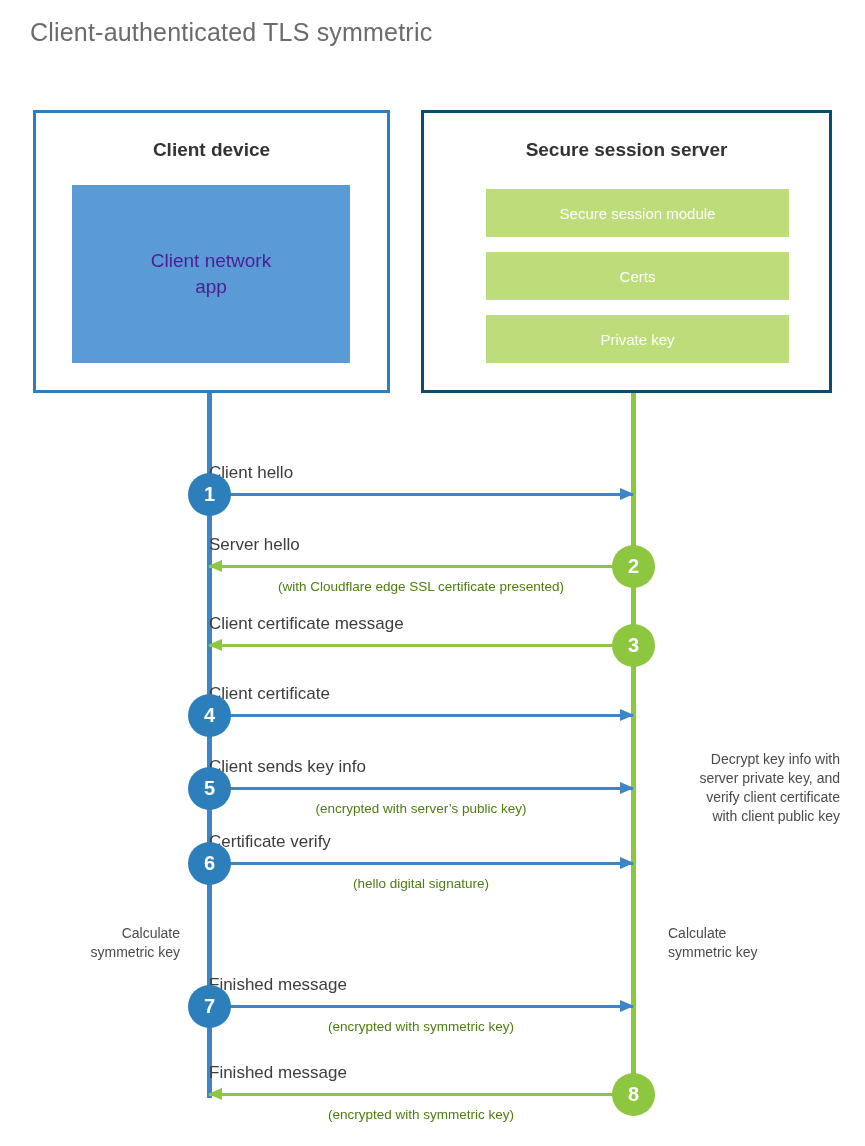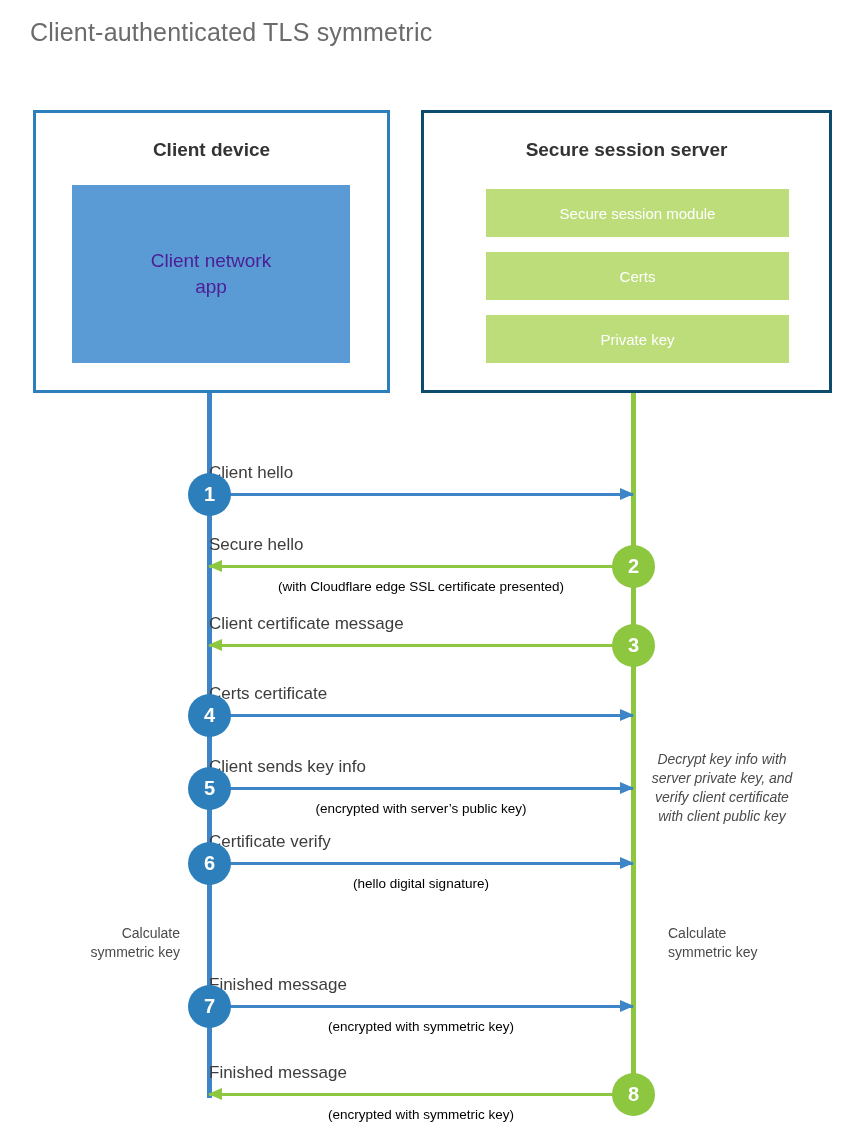--- a/index.html
+++ b/index.html
@@ -150,21 +150,21 @@
     color: #3d3d3d;
     top: -30px;
     white-space: nowrap;
   }
   .msg-sublabel {
     position: absolute;
     left: 0;
     width: 424px;
     text-align: center;
     font-size: 13.5px;
-    color: #000000;
+    color: #4d7c0f;
     top: 14px;
     white-space: nowrap;
   }
 
   
   .step-circle {
     position: absolute;
     width: 43px;
     height: 43px;
     border-radius: 50%;
@@ -179,21 +179,21 @@
   .step-circle.server-side { left: 612px; background: #8dc63f; }
 
   
   .side-note {
     position: absolute;
     font-size: 14px;
     line-height: 19px;
     color: #4a4a4a;
     white-space: pre-line;
   }
-  #note-decrypt { left: 632px; top: 750px; width: 180px; text-align: center; font-style: italic; }
+  #note-decrypt { left: 660px; top: 750px; width: 180px; text-align: right; }
   #note-calc-client { left: 20px; top: 924px; width: 160px; text-align: right; }
   #note-calc-server { left: 668px; top: 924px; width: 180px; text-align: left; }
 </style>
 </head>
 <body>
 
 <div id="page-title">Client-authenticated TLS symmetric</div>
 
 <div class="participant-box" id="client-box">
   <div class="box-title">Client device</div>
@@ -216,36 +216,36 @@
       <div class="msg-line to-server">
         <div class="arrowhead right"></div>
       </div>
       <div class="msg-label">Client hello</div>
     </div>
     <div class="step-circle client-side" style="top: 473px;">1</div>
     <div class="message" style="top: 565px;">
       <div class="msg-line to-client">
         <div class="arrowhead left"></div>
       </div>
-      <div class="msg-label">Secure hello</div>
+      <div class="msg-label">Server hello</div>
       <div class="msg-sublabel">(with Cloudflare edge SSL certificate presented)</div>
     </div>
     <div class="step-circle server-side" style="top: 545px;">2</div>
     <div class="message" style="top: 644px;">
       <div class="msg-line to-client">
         <div class="arrowhead left"></div>
       </div>
       <div class="msg-label">Client certificate message</div>
     </div>
     <div class="step-circle server-side" style="top: 624px;">3</div>
     <div class="message" style="top: 714px;">
       <div class="msg-line to-server">
         <div class="arrowhead right"></div>
       </div>
-      <div class="msg-label">Certs certificate</div>
+      <div class="msg-label">Client certificate</div>
     </div>
     <div class="step-circle client-side" style="top: 694px;">4</div>
     <div class="message" style="top: 787px;">
       <div class="msg-line to-server">
         <div class="arrowhead right"></div>
       </div>
       <div class="msg-label">Client sends key info</div>
       <div class="msg-sublabel">(encrypted with server’s public key)</div>
     </div>
     <div class="step-circle client-side" style="top: 767px;">5</div>

